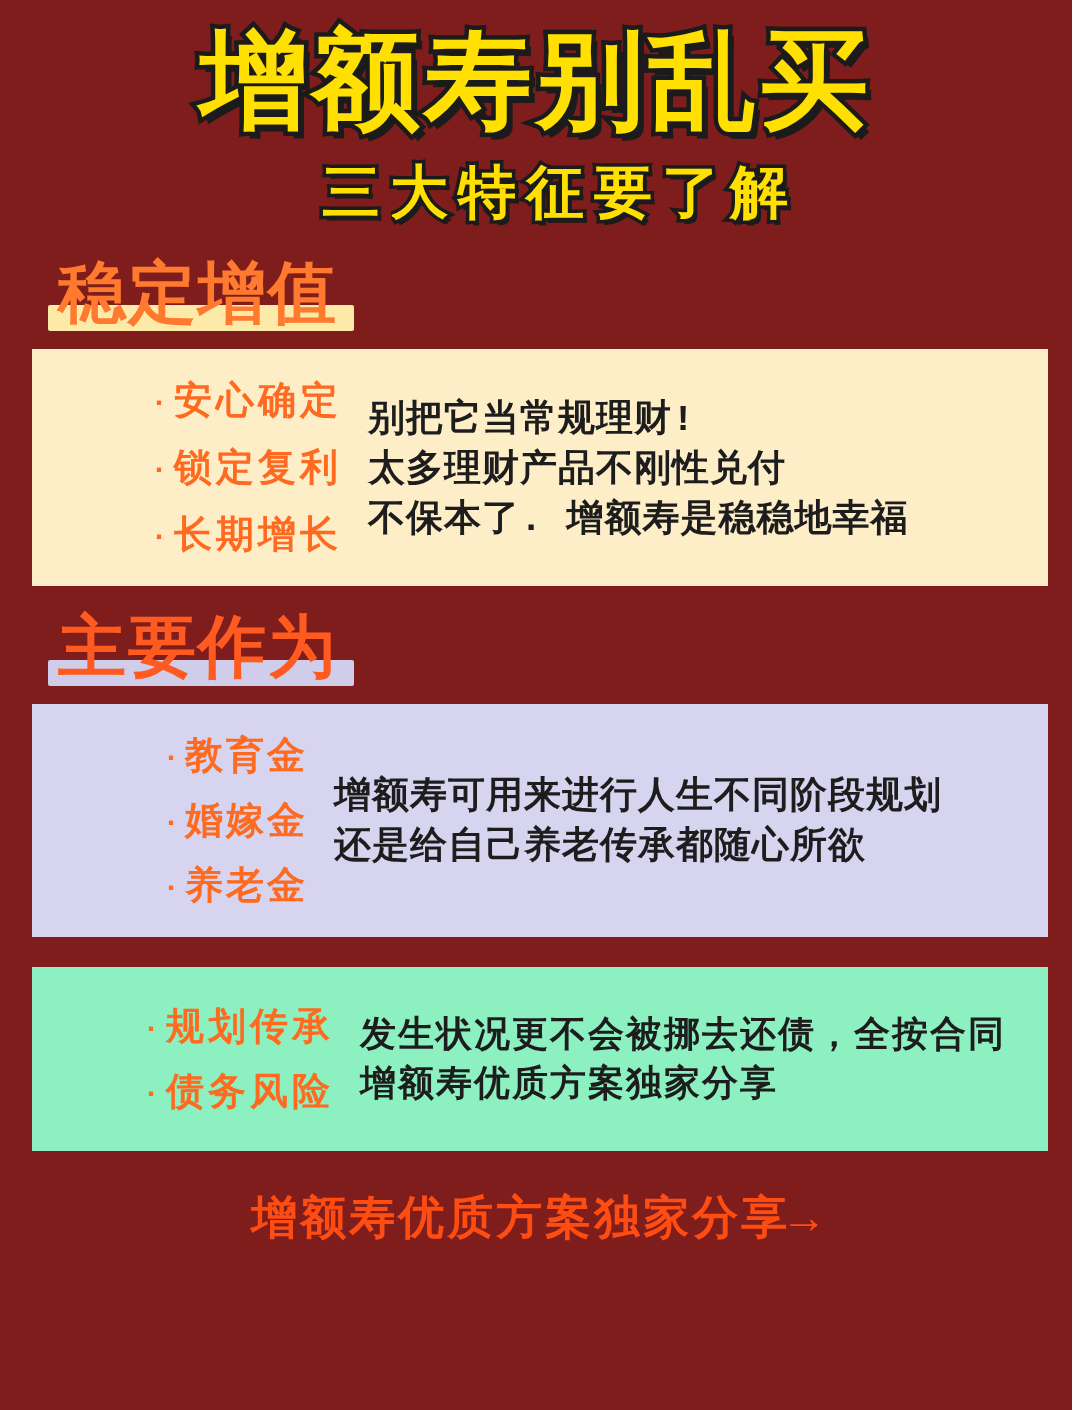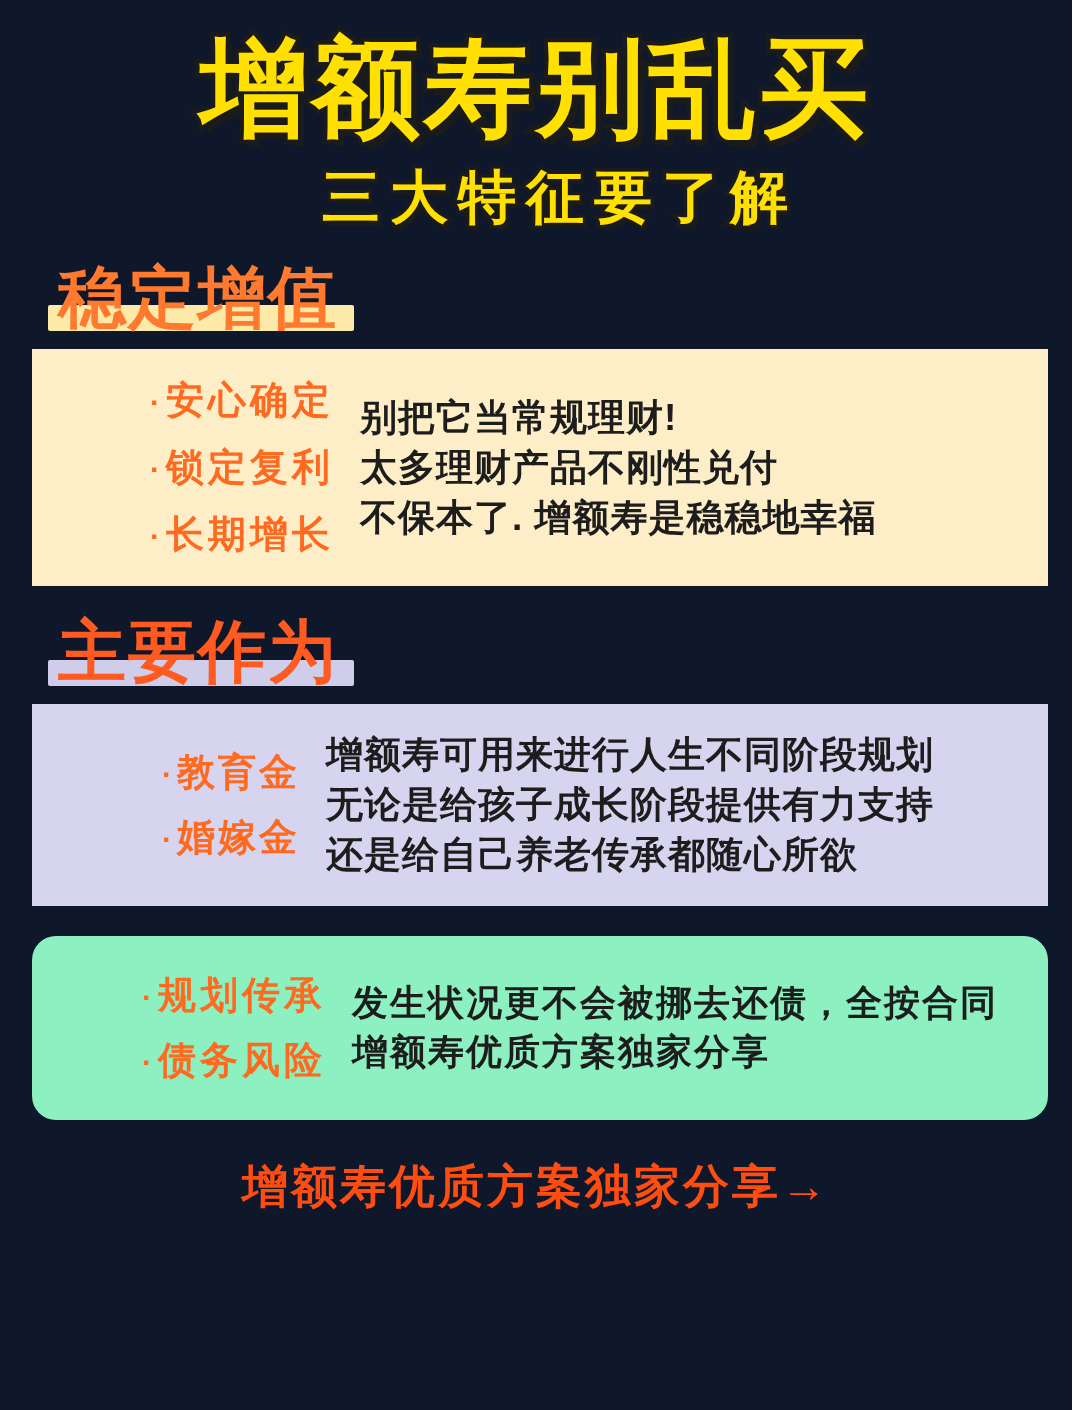--- a/index.html
+++ b/index.html
@@ -11,23 +11,24 @@
     width: 1080px;
     height: 1410px;
     font-family: "Liberation Sans", sans-serif;
     overflow: hidden;
     position: relative;
   }
 
   .page {
     width: 1072px;
     height: 1410px;
-    background: #0f172a;
+    background: #7f1d1d;
     position: relative;
     box-sizing: border-box;
+    font-family: Liberation Mono, monospace;
   }
 
   
   .title-wrap {
     text-align: center;
     padding-top: 26px;
   }
   .main-title {
     font-size: 108px;
     font-weight: 900;
@@ -124,21 +125,21 @@
     white-space: nowrap;
   }
 
   
   .panel-1 { background: #fdeec8; }
   .panel-1 .bullets { padding-left: 84px; gap: 16px; }
   
   .panel-2 { background: #d6d4ef; }
   .panel-2 .bullet { letter-spacing: 3px; margin-left: 20px; }
   
-  .panel-3 { background: #8cf0c0; border-radius: 24px; }
+  .panel-3 { background: #8cf0c0; }
   .panel-3 .lines .line { font-size: 36px; letter-spacing: 2px; }
   .panel-3 { padding-top: 34px; padding-bottom: 34px; }
 
   .footer {
     margin-top: 36px;
     text-align: center;
     font-size: 46px;
     font-weight: 900;
     color: #ff4d12;
     letter-spacing: 3px;
@@ -175,24 +176,24 @@
 
   <div class="section">
     <div class="section-heading h2-color">
       <span class="hl" style="background:#cfcdea"></span>
       <span>主要作为</span>
     </div>
     <div class="panel panel-2">
       <div class="bullets">
         <div class="bullet"><span class="dot">·</span><span>教育金</span></div>
         <div class="bullet"><span class="dot">·</span><span>婚嫁金</span></div>
+        <div class="bullet"><span class="dot">·</span><span>养老金</span></div>
       </div>
       <div class="lines">
         <div class="line">增额寿可用来进行人生不同阶段规划</div>
-        <div class="line">无论是给孩子成长阶段提供有力支持</div>
         <div class="line">还是给自己养老传承都随心所欲</div>
       </div>
     </div>
   </div>
 
   <div class="section">
     <div class="panel panel-3">
       <div class="bullets">
         <div class="bullet"><span class="dot">·</span><span>规划传承</span></div>
         <div class="bullet"><span class="dot">·</span><span>债务风险</span></div>

